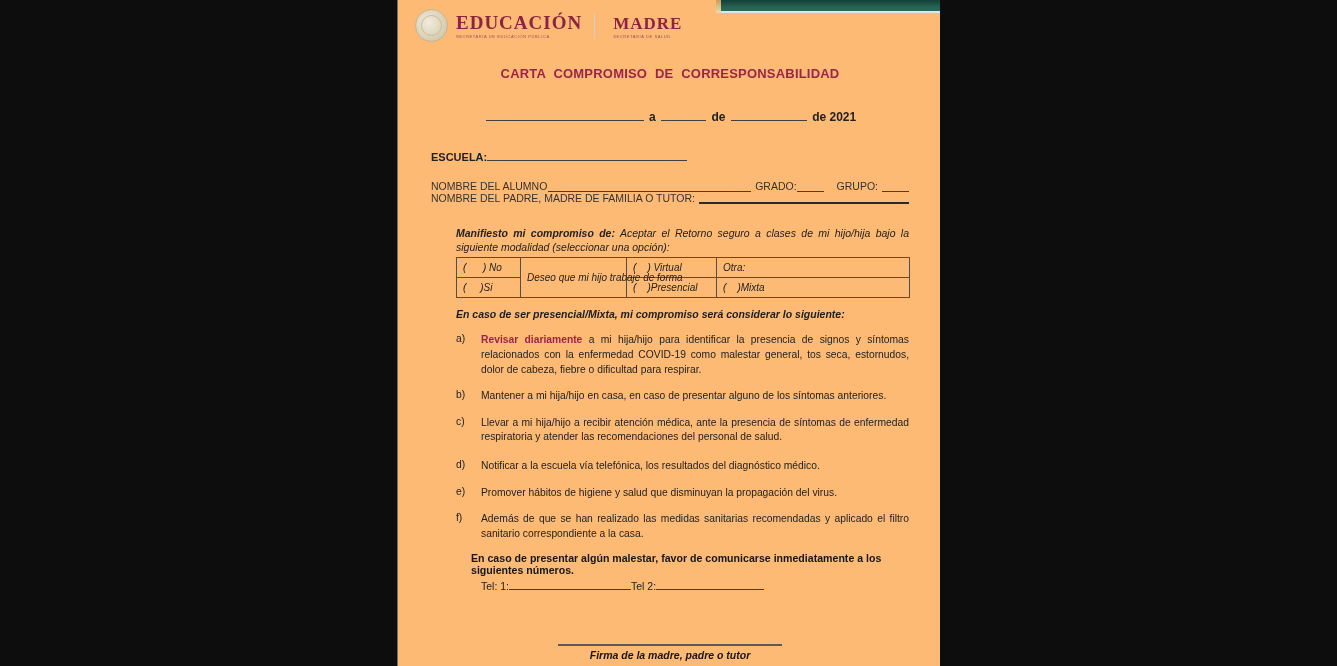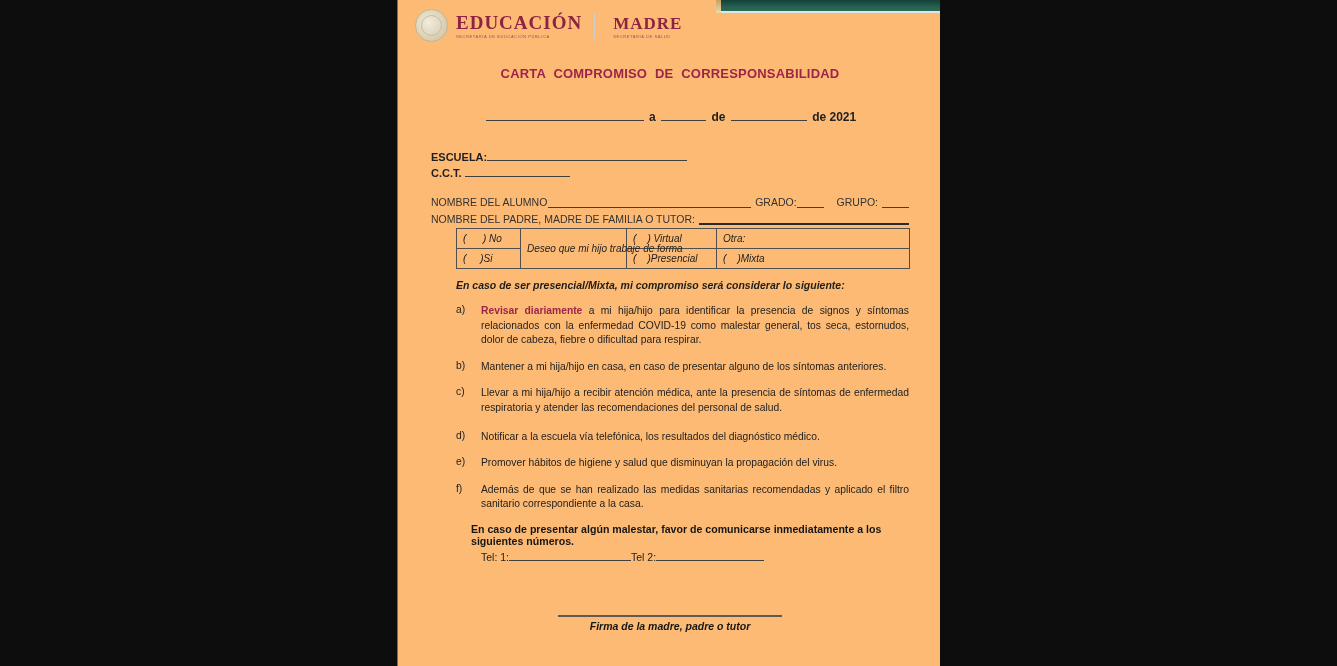--- a/index.html
+++ b/index.html
@@ -39,21 +39,21 @@
   .ul.bold { border-bottom-width:2px; border-color:#2a2a2a; }
 
   .date-row { margin-top:29px; text-align:center; font-weight:bold; font-size:12px; color:#1f1f1f; }
   .date-row .ul { margin:0 2px; }
 
   .field-row { color:#1f1f1f; }
   .escuela-row { margin-top:26px; font-weight:bold; font-size:11px; }
   .cct-row { margin-top:3px; font-weight:bold; font-size:11px; }
   .alumno-row { margin-top:17px; display:flex; align-items:flex-end; font-size:10.5px; color:#333; }
   .alumno-row .grow { flex:1; margin:0 4px 0 1px; }
-  .padre-row { margin-top:5px; display:flex; align-items:flex-end; font-size:10.5px; color:#333; }
+  .padre-row { display:flex; align-items:flex-end; font-size:10.5px; color:#333; }
   .padre-row .grow { flex:1; margin-left:4px; }
 
   .manifiesto { margin-top:22px; margin-left:25px; width:453px; font-style:italic;
     font-size:10.5px; line-height:1.35; text-align:justify; color:#222; }
   .manifiesto b { font-weight:bold; }
 
   table.modalidad { margin-top:3px; margin-left:25px; width:453px; border-collapse:collapse;
     font-style:italic; font-size:10px; color:#222; table-layout:fixed; }
   table.modalidad td { border:1px solid #4f4f4f; padding:2px 6px; height:20px; white-space:pre; vertical-align:middle;margin-top:44px; }
   td.cw1 { width:64px; } td.cw2 { width:106px; text-align:center; white-space:normal; line-height:1.3; }
@@ -109,40 +109,39 @@
       <span class="ul" style="width:45px"></span>
       <span>de</span>
       <span class="ul" style="width:76px"></span>
       <span>de 2021</span>
     </div>
 
     <div class="field-row escuela-row">
       <span>ESCUELA:</span><span class="ul" style="width:200px"></span>
     </div>
 
-    <div class="field-row cct-row">
-      <span>C.C.T.</span>
-      <span class="ul" style="width:105px"></span>
-    </div>
 
     <div class="alumno-row">
       <span>NOMBRE DEL ALUMNO</span>
       <span class="ul grow"></span>
       <span>GRADO:</span>
       <span class="ul" style="width:27px"></span>
       <span style="width:13px"></span>
       <span>GRUPO:</span>
       <span class="ul" style="width:27px; margin-left:4px"></span>
     </div>
 
     <div class="padre-row">
       <span>NOMBRE DEL PADRE, MADRE DE FAMILIA O TUTOR:</span>
       <span class="ul bold grow"></span>
     </div>
 
+    <div class="manifiesto">
+      <b>Manifiesto mi compromiso de:</b><span> Aceptar el Retorno seguro a clases de mi hijo/hija bajo la siguiente modalidad (seleccionar una opción):</span>
+    </div>
 
     <table class="modalidad">
       <tbody>
           <tr>
         <td class="cw1">(      ) No</td>
         <td class="cw2" rowspan="2">Deseo que mi hijo trabaje de forma</td>
         <td class="cw3">(    ) Virtual</td>
         <td class="cw4">Otra:</td>
       </tr>
       <tr>

